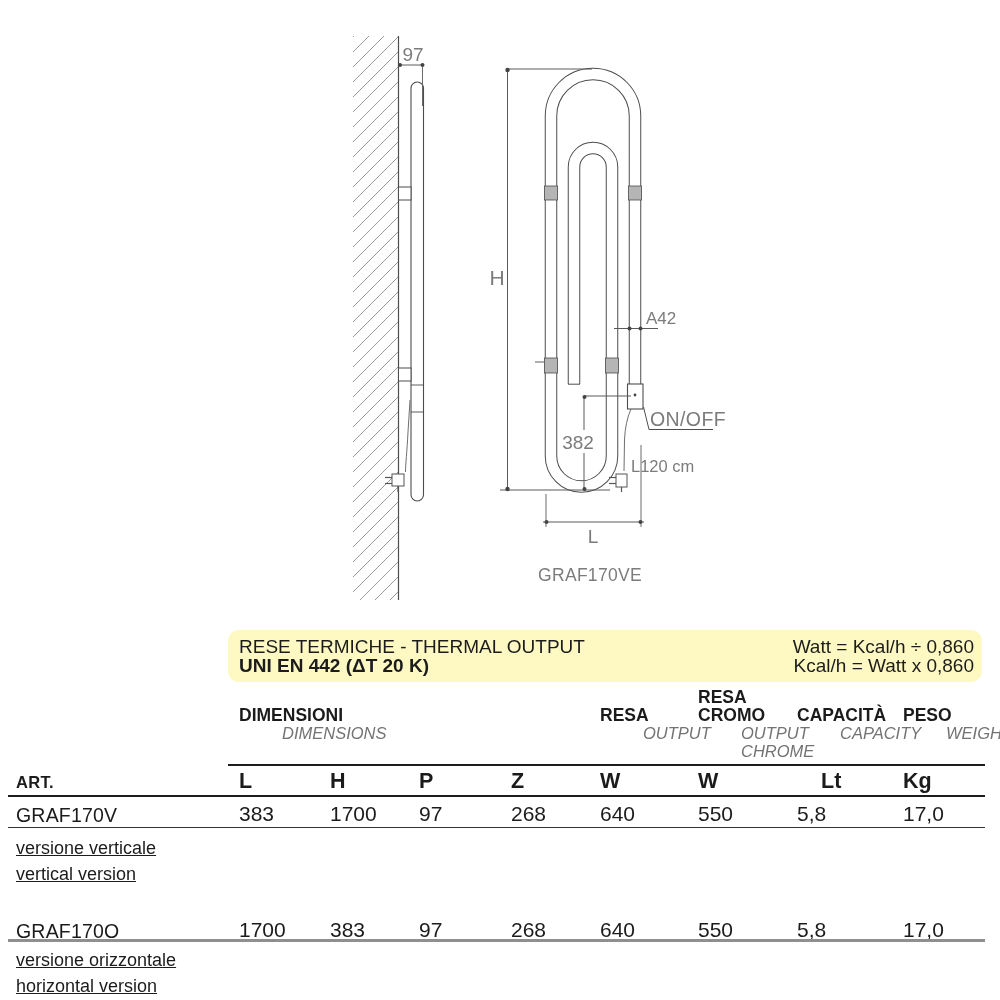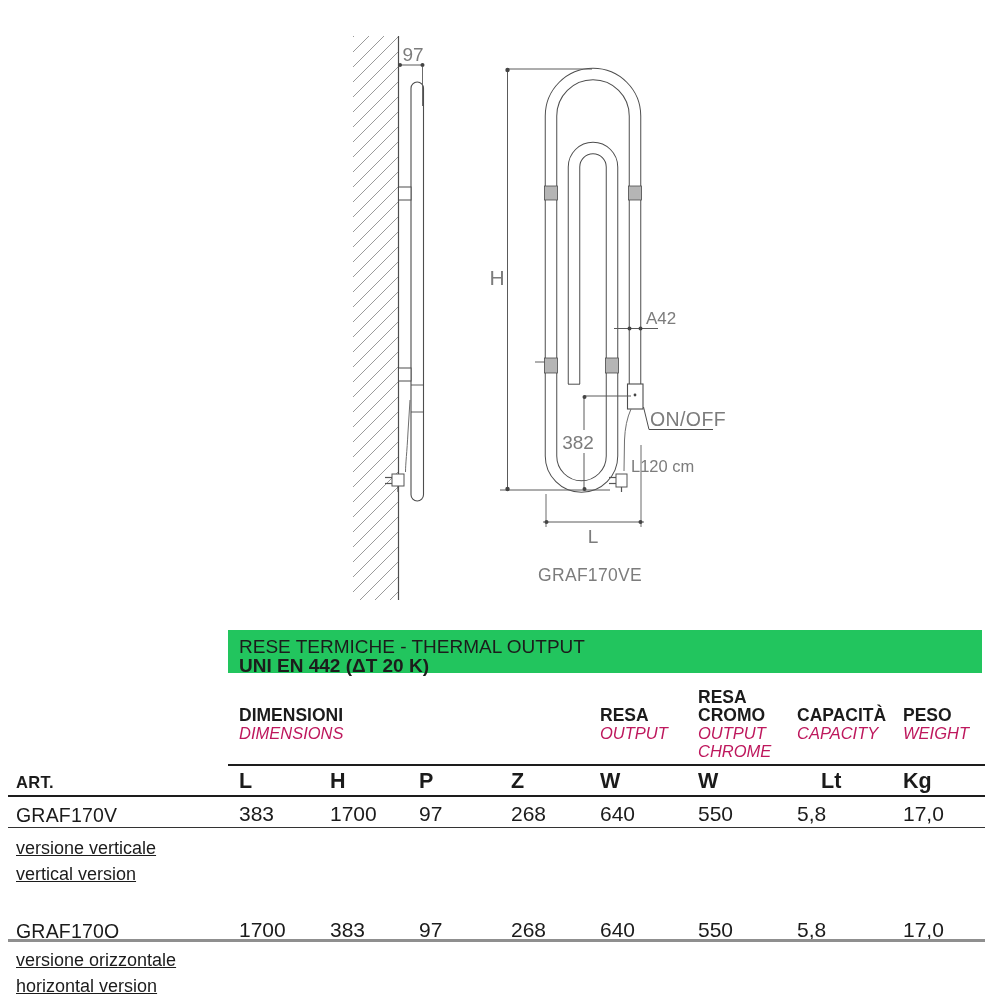--- a/index.html
+++ b/index.html
@@ -6,29 +6,30 @@
   body{
     width:1000px;height:1000px;position:relative;background:#ffffff;
     font-family:"Liberation Sans", sans-serif;color:#1b1b1b;overflow:hidden;
     -webkit-font-smoothing:antialiased;
   }
   
   #diagram{position:absolute;left:0;top:0;}
   #diagram text{font-family:"Liberation Sans", sans-serif;fill:#7c7c7c;}
   
   .band{
-    position:absolute;left:228px;top:630px;width:754px;height:43px;
-    background:#22c55e;
+    position:absolute;left:228px;top:630px;width:754px;height:52px;
+    background:#fef9c3;
+    border-radius:11px;
   }
   .band-left{position:absolute;left:11px;top:7px;font-size:19px;line-height:19px;color:#1c1c1c;white-space:nowrap;}
   .band-left .b2{font-weight:bold;}
   .band-right{position:absolute;right:8px;top:7px;font-size:19px;line-height:19px;color:#1c1c1c;text-align:right;white-space:nowrap;}
   .ghead{position:absolute;white-space:nowrap;line-height:18px;}
   .ghead .main{font-weight:bold;font-size:17.5px;display:block;}
-  .ghead .sub{font-style:italic;font-size:16.5px;display:block;color:#be185d;}
+  .ghead .sub{font-style:italic;font-size:16.5px;display:block;color:#737373;margin-left:43px;}
   .rule{position:absolute;background:#1d1d1d;}
   .art-label{position:absolute;left:16px;top:773px;font-weight:bold;font-size:16.5px;letter-spacing:.3px;}
   .colhead span{position:absolute;top:769px;font-weight:bold;font-size:21.5px;}
   .datarow span.val{position:absolute;font-size:21px;}
   .datarow .art{position:absolute;left:16px;font-weight:normal;font-size:19.5px;letter-spacing:.2px;}
   .note{position:absolute;left:16px;font-size:18px;line-height:26px;color:#1c1c1c;text-decoration:underline;}
 </style>
 </head>
 <body>
 
@@ -109,20 +110,24 @@
   <text x="593" y="543" font-size="19" text-anchor="middle">L</text>
 
   <text x="590" y="581" font-size="17.5" fill="#4a4a4a" text-anchor="middle" letter-spacing="0.3">GRAF170VE</text>
 </svg>
 
 <div class="band">
   <div class="band-left">
     <div class="b1">RESE TERMICHE - THERMAL OUTPUT</div>
     <div class="b2">UNI EN 442 (ΔT 20 K)</div>
   </div>
+  <div class="band-right">
+    <div>Watt = Kcal/h ÷ 0,860</div>
+    <div>Kcal/h = Watt x 0,860</div>
+  </div>
 </div>
 
 <div class="ghead" style="left:239px;top:706px;">
   <span class="main">DIMENSIONI</span>
   <span class="sub">DIMENSIONS</span>
 </div>
 <div class="ghead" style="left:600px;top:706px;">
   <span class="main">RESA</span>
   <span class="sub">OUTPUT</span>
 </div>

